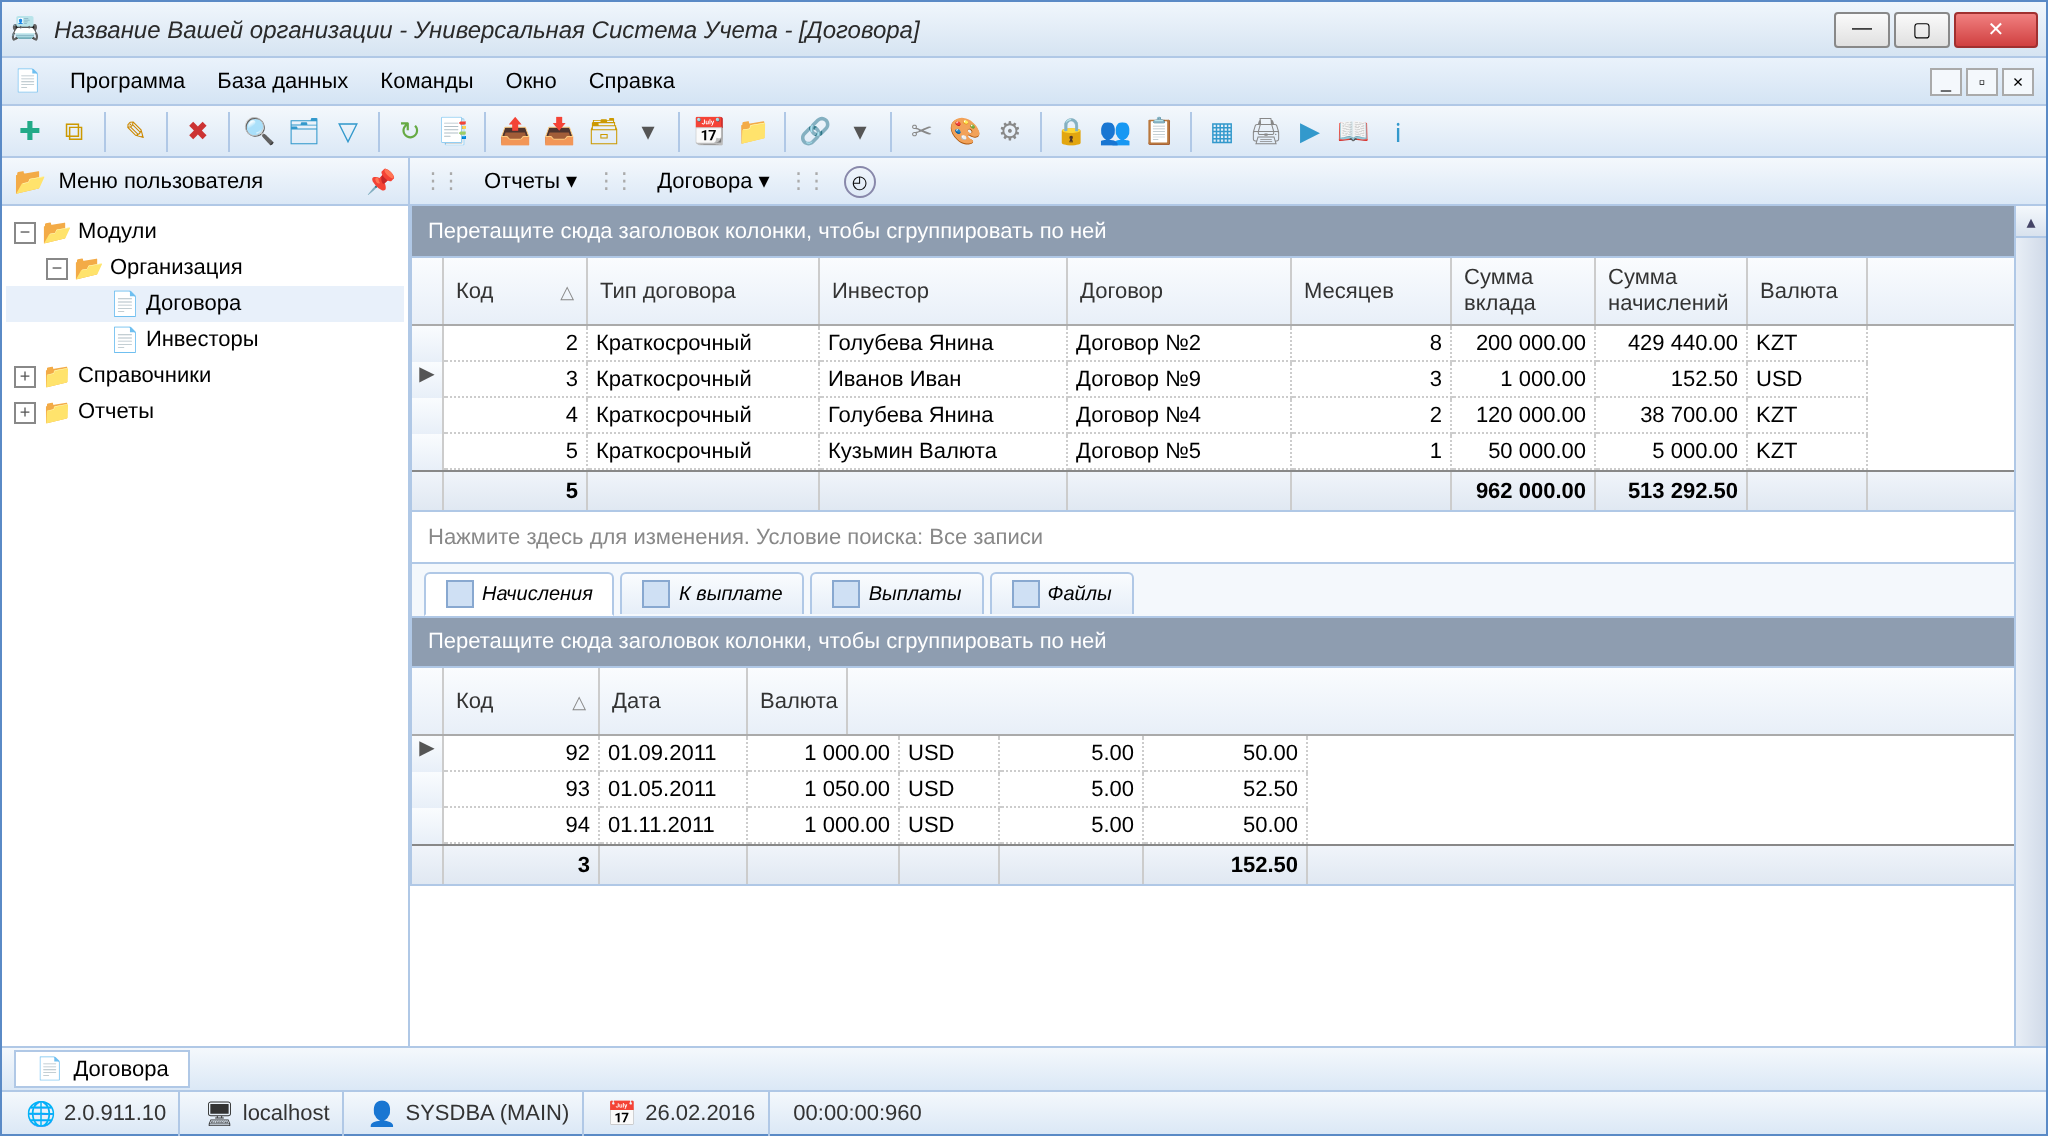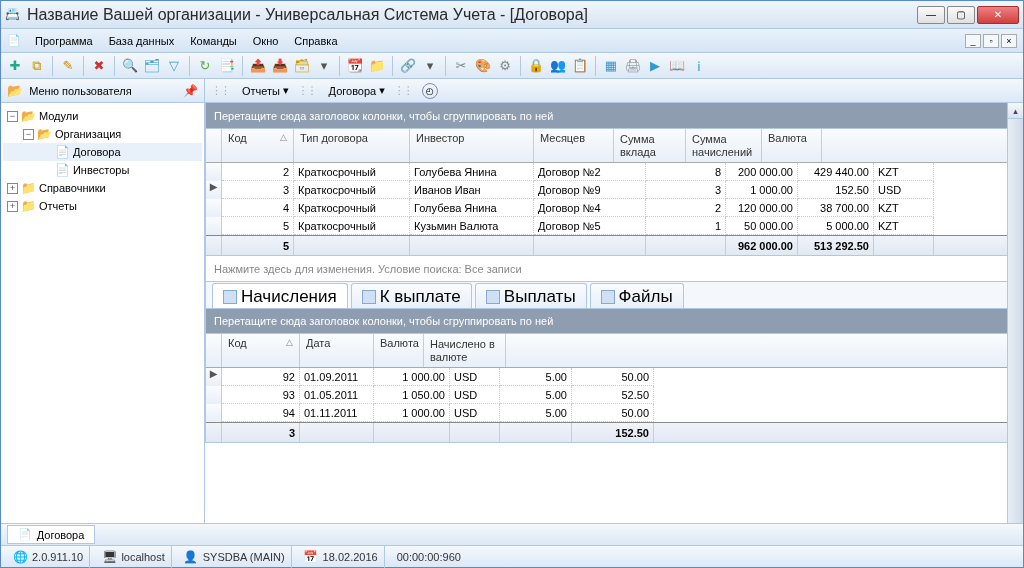--- a/index.html
+++ b/index.html
@@ -2,21 +2,21 @@
 <html><head>
 <meta charset="utf-8">
 <style>
 * { box-sizing: border-box; margin: 0; padding: 0; }
 body { font-family: "Segoe UI", Tahoma, sans-serif; font-size: 11px; background: #d6e4f2; width: 1024px; height: 568px; overflow: hidden; }
 
 .window { width: 1024px; height: 568px; border: 1px solid #5a8ac6; background: #fff; position: relative; }
 
 .titlebar { height: 28px; background: linear-gradient(#f0f6fc, #d6e4f2); display: flex; align-items: center; padding: 0 4px; border-bottom: 1px solid #b0c8e6; }
 .titlebar .icon { width: 16px; height: 16px; margin-right: 6px; font-size: 12px; }
-.titlebar .title { flex: 1; color: #2a2a2a; font-size: 16px; }
+.titlebar .title { flex: 1; color: #2a2a2a; font-size: 12px; font-style: italic; }
 .win-btns { display: flex; gap: 2px; }
 .win-btn { width: 28px; height: 18px; border: 1px solid #888; background: linear-gradient(#fafafa,#e0e0e0); font-size: 10px; display: flex; align-items: center; justify-content: center; border-radius: 2px; }
 .win-btn.close { background: linear-gradient(#f08080,#d04040); color: #fff; border-color: #a03030; width: 42px; }
 
 .menubar { height: 24px; background: linear-gradient(#eaf2fb,#d4e4f4); display: flex; align-items: center; padding: 0 6px; border-bottom: 1px solid #b0c8e6; }
 .menubar .edge-icon { width: 14px; height: 14px; margin-right: 6px; font-size: 11px; color: #557; }
 .menubar .menu { padding: 2px 8px; cursor: default; }
 .menubar .right-ctrls { margin-left: auto; display: flex; gap: 2px; }
 .menubar .right-ctrls .sm { width: 16px; height: 14px; border: 1px solid #aaa; background: #f4f8fc; font-size: 9px; display: flex; align-items: center; justify-content: center; }
 
@@ -47,36 +47,36 @@
 .vscroll { width: 16px; background: linear-gradient(90deg,#e8eef6,#d0dae8); border-left: 1px solid #b0c8e6; position: absolute; right: 0; top: 0; bottom: 0; }
 .vscroll .arrow { height: 16px; background: linear-gradient(#f4f8fc,#d8e2ee); border-bottom: 1px solid #b0c8e6; text-align: center; font-size: 9px; line-height: 16px; color: #446; }
 .vscroll .arrow.bot { position: absolute; bottom: 0; width: 100%; border-top: 1px solid #b0c8e6; border-bottom: none; }
 
 .main-inner { margin-right: 16px; display: flex; flex-direction: column; height: 100%; }
 
 .groupbar { height: 26px; background: #8e9db0; color: #fff; display: flex; align-items: center; padding: 0 8px; font-size: 11px; border: 1px solid #b0c8e6; border-top: none; border-right: none; }
 
 .grid { border: 1px solid #b0c8e6; border-top: none; border-right: none; }
 .grid-head { display: flex; height: 34px; background: linear-gradient(#fafcfe,#e8eff8); border-bottom: 1px solid #aaa; }
-.gh { border-right: 1px solid #ccc; padding: 3px 6px; font-size: 11px; color: #333; display: flex; align-items: flex-start; }
+.gh { border-right: 1px solid #ccc; padding: 3px 6px; font-size: 11px; color: #333; display: flex; align-items: center; }
 .gh.multi { flex-direction: column; align-items: flex-start; justify-content: center; line-height: 1.15; }
 .grow { display: flex; height: 18px; background: #fff; }
 .grow:nth-child(even) { background: #fff; }
 .grow.sel { background: #fff; }
 .grow .rowmark { width: 16px; background: linear-gradient(#fafcfe,#e8eff8); border-right: 1px solid #ccc; text-align: center; font-size: 10px; color: #555; }
 .gc { border-right: 1px dotted #ccc; border-bottom: 1px dotted #ccc; padding: 1px 4px; font-size: 11px; display: flex; align-items: center; }
 .gc.num { justify-content: flex-end; }
 .gfoot { display: flex; height: 20px; background: linear-gradient(#f0f4fa,#e0e8f2); border-top: 1px solid #888; }
 .gf { border-right: 1px solid #ccc; padding: 2px 4px; font-size: 11px; font-weight: bold; display: flex; align-items: center; }
 .gf.num { justify-content: flex-end; }
 
 .searchbar { height: 26px; background: #fff; display: flex; align-items: center; padding: 0 8px; color: #888; font-size: 11px; border: 1px solid #b0c8e6; border-top: none; border-right: none; }
 
 .tabbar { height: 26px; background: #f4f8fc; display: flex; align-items: center; padding: 3px 6px 0 6px; gap: 3px; border-left: 1px solid #b0c8e6; }
-.tab { display: flex; align-items: center; gap: 4px; padding: 3px 10px; background: linear-gradient(#fafcfe,#e6eef8); border: 1px solid #b0c8e6; border-bottom: none; border-radius: 3px 3px 0 0; font-size: 17px; }
+.tab { display: flex; align-items: center; gap: 4px; padding: 3px 10px; background: linear-gradient(#fafcfe,#e6eef8); border: 1px solid #b0c8e6; border-bottom: none; border-radius: 3px 3px 0 0; font-size: 10px; font-style: italic; }
 .tab .ticn { width: 14px; height: 14px; background: #cfe0f4; border: 1px solid #88a8d0; display: inline-block; }
 .tab.active { background: #fff; border-bottom: 1px solid #fff; margin-bottom: -1px; }
 
 .statusbar { position: absolute; bottom: 0; left: 0; right: 0; }
 .docbar { height: 22px; background: linear-gradient(#f4f8fc,#dbe8f6); border-top: 1px solid #b0c8e6; display: flex; align-items: center; padding: 0 6px; }
 .doc-tab { background: #fff; border: 1px solid #b0c8e6; padding: 2px 10px; display: flex; align-items: center; gap: 5px; font-size: 11px; }
 .status2 { height: 22px; background: linear-gradient(#f4f8fc,#dbe8f6); border-top: 1px solid #b0c8e6; display: flex; align-items: center; padding: 0 6px; gap: 6px; font-size: 11px; color: #333; }
 .status2 .sseg { display: flex; align-items: center; gap: 4px; padding: 0 6px; border-right: 1px solid #b0c8e6; height: 22px; }
 .status2 .sicon { font-size: 12px; }
 
@@ -233,20 +233,21 @@
 
         <div class="grid">
           <div class="grid-head">
             <div class="gh" style="width:16px"></div>
             <div class="gh c-code">
                 <span>Код</span>
                 <span style="margin-left:auto;color:#888;font-size:9px">△</span>
               </div>
             <div class="gh c-type">Тип договора</div>
             <div class="gh c-inv">Инвестор</div>
+            <div class="gh c-contract">Договор</div>
             <div class="gh c-months">Месяцев</div>
             <div class="gh multi c-dep">Сумма вклада</div>
             <div class="gh multi c-accr">Сумма начислений</div>
             <div class="gh c-cur">Валюта</div>
           </div>
           <div id="top-rows">
               <div class="grow">
                 <div class="rowmark"></div>
                 <div class="gc c-code num">2</div>
                 <div class="gc c-type">Краткосрочный</div>
@@ -333,21 +334,20 @@
 
         <div class="grid">
           <div class="grid-head">
             <div class="gh" style="width:16px"></div>
             <div class="gh b-code">
                 <span>Код</span>
                 <span style="margin-left:auto;color:#888;font-size:9px">△</span>
               </div>
             <div class="gh b-date">Дата</div>
             <div class="gh b-cur">Валюта</div>
-            <div class="gh multi b-res">Начислено в валюте</div>
           </div>
           <div id="bot-rows">
               <div class="grow">
                 <div class="rowmark">▶</div>
                 <div class="gc b-code num">92</div>
                 <div class="gc b-date">01.09.2011</div>
                 <div class="gc b-sum num">1 000.00</div>
                 <div class="gc b-cur">USD</div>
                 <div class="gc b-pct num">5.00</div>
                 <div class="gc b-res num">50.00</div>
@@ -405,21 +405,21 @@
       <div class="sseg">
           <span class="sicon">🖥</span>
           <span>localhost</span>
         </div>
       <div class="sseg">
           <span class="sicon">👤</span>
           <span>SYSDBA (MAIN)</span>
         </div>
       <div class="sseg">
           <span class="sicon">📅</span>
-          <span>18.02.2016</span>
+          <span>26.02.2016</span>
         </div>
       <div class="sseg" style="border-right:none">
           <span>00:00:00:960</span>
         </div>
     </div>
   </div>
 
 </div>
 
 </body></html>

